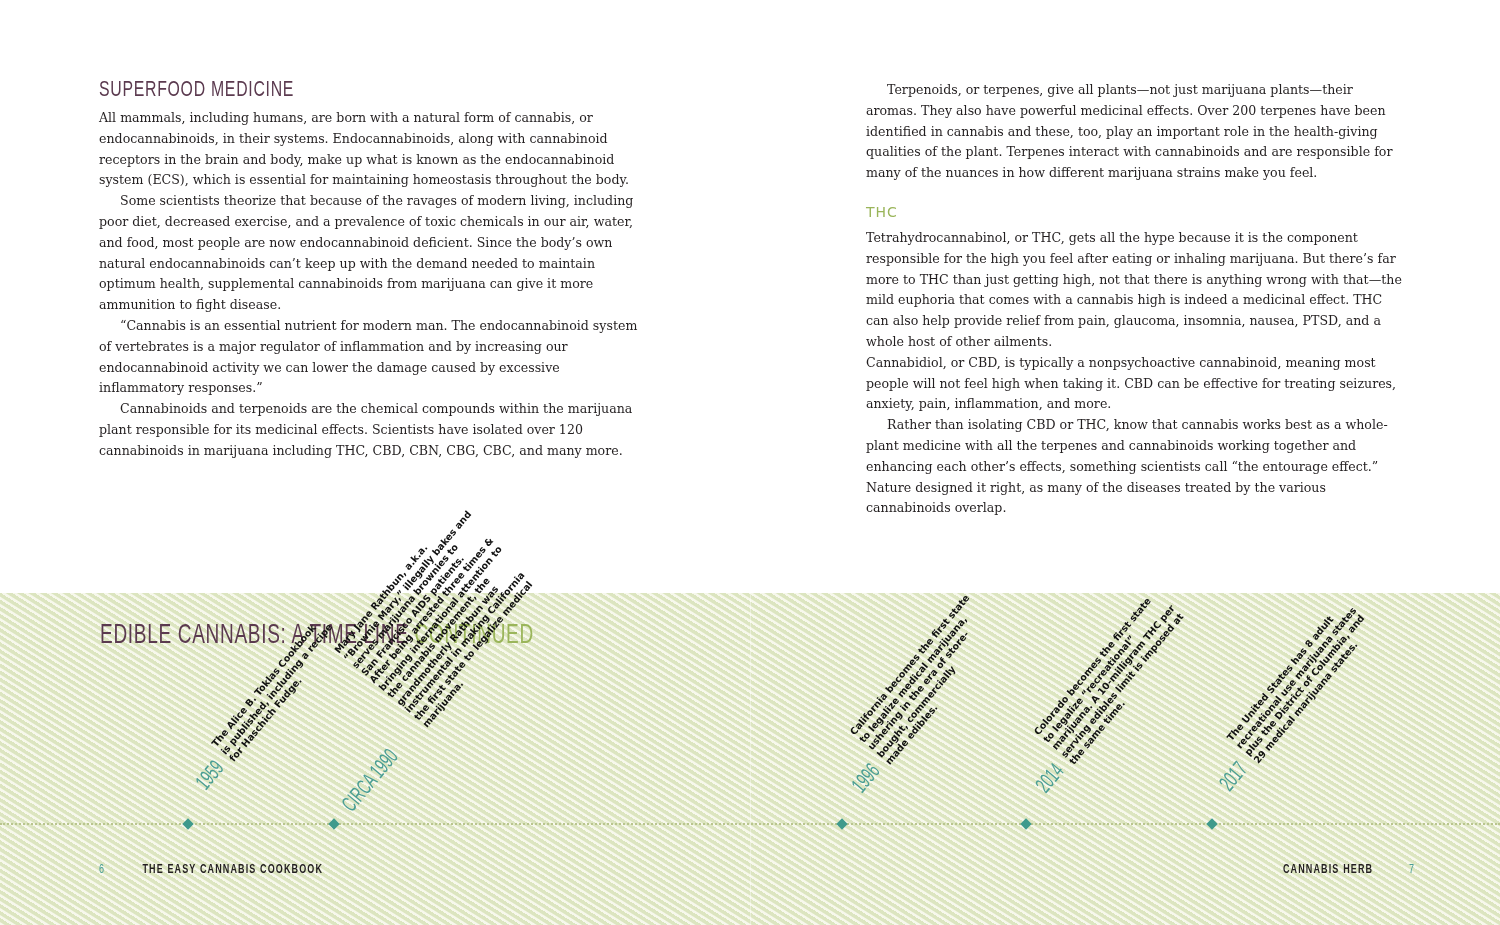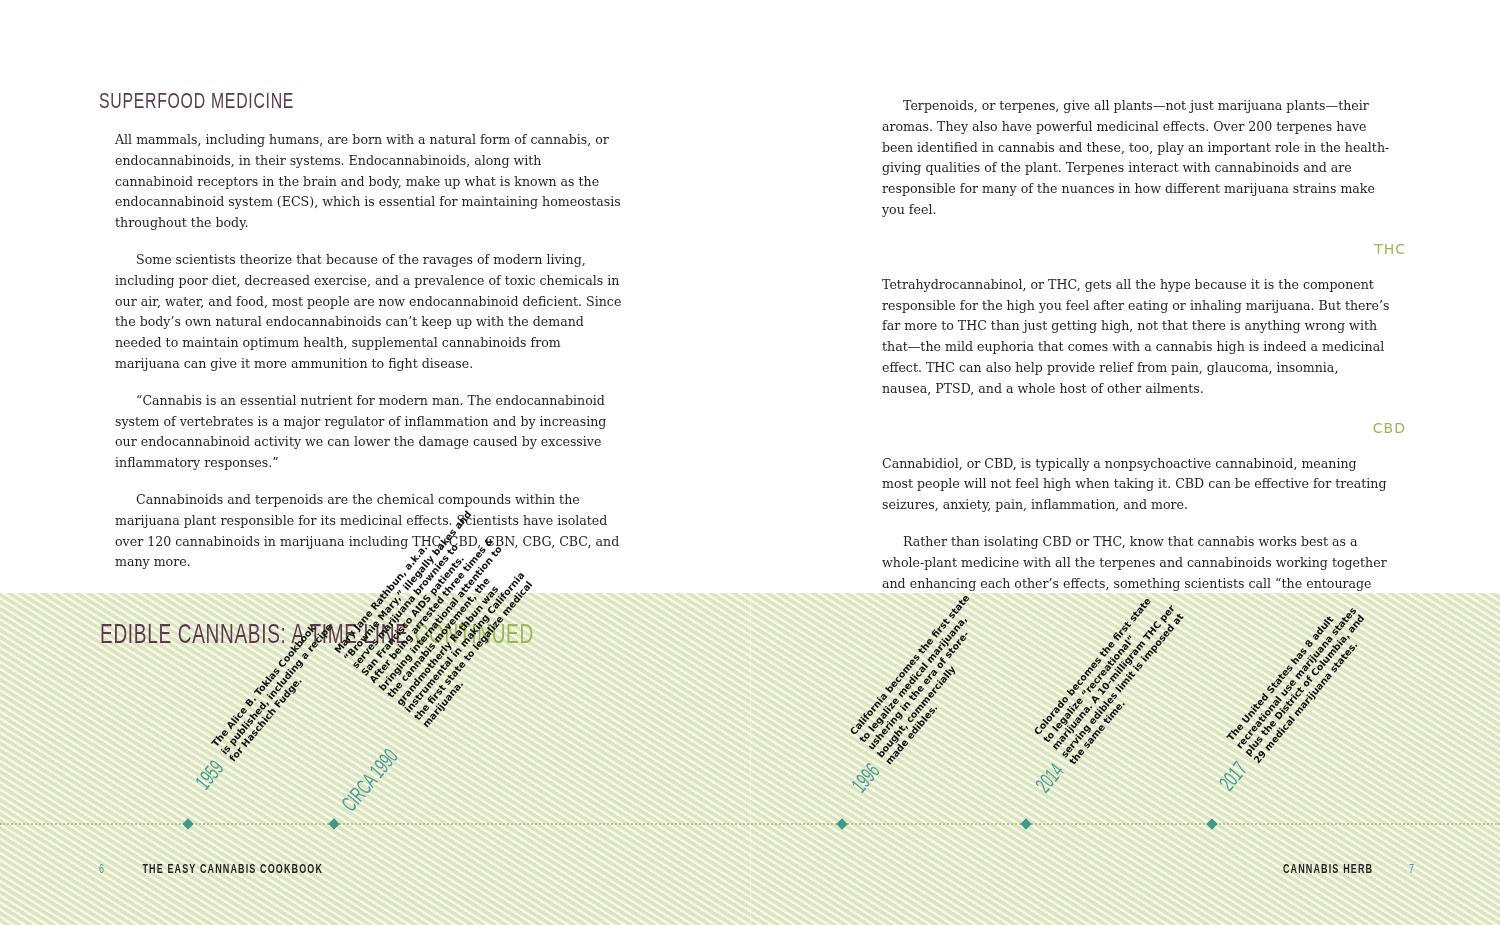--- a/index.html
+++ b/index.html
@@ -2,33 +2,33 @@
 <html><head>
 <meta charset="utf-8">
 <style>
   html, body { margin: 0; padding: 0; }
   body {
     width: 1500px; height: 925px; position: relative; overflow: hidden;
     background: #ffffff; color: #231f20;
     font-family: "DejaVu Serif", serif;
   }
   .page-text { position: absolute; font-size: 12.6px; line-height: 20.8px; }
-  .left-col { left: 99px; top: 88px; width: 540px; }
+  .left-col { left: 99px; top: 76px; width: 540px; }
   .right-col { left: 866px; top: 80px; width: 540px; }
   .heading-main {
     font-family: "Liberation Sans Narrow", "Liberation Sans", sans-serif;
     font-size: 22px; letter-spacing: 1px; color: #5b3a4f; font-weight: normal;
     transform: scaleX(0.72); transform-origin: left center;
     margin: 0 0 6px 0; height: 26px; line-height: 26px; white-space: nowrap;
   }
   .subhead {
     font-family: "DejaVu Sans", sans-serif; font-size: 14px; letter-spacing: 1px;
-    color: #9ab55a; margin: 18px 0 6px 0; height: 20px; line-height: 20px; text-align: right;
+    color: #9ab55a; margin: 18px 0 6px 0; height: 20px; line-height: 20px;
   }
-  p { margin: 16px; text-align: left; }
+  p { margin: 0; text-align: left; }
   p.indent { text-indent: 21px; }
   p.quote { text-indent: 21px; }
   .timeline-band {
     position: absolute; left: 0; top: 593px; width: 1500px; height: 332px;
     background-color: #e6ecd0;
     background-image: repeating-linear-gradient(32deg, #f7f8ec 0px, #f7f8ec 2px, #dce5c0 3px, #dce5c0 6px);
   }
   .timeline-title {
     position: absolute; left: 100px; top: 618px;
     font-family: "Liberation Sans", sans-serif; font-size: 28px; letter-spacing: 1px;
@@ -77,21 +77,20 @@
   <p>All mammals, including humans, are born with a natural form of cannabis, or endocannabinoids, in their systems. Endocannabinoids, along with cannabinoid receptors in the brain and body, make up what is known as the endocannabinoid system (ECS), which is essential for maintaining homeostasis throughout the body.</p>
   <p class="indent">Some scientists theorize that because of the ravages of modern living, including poor diet, decreased exercise, and a prevalence of toxic chemicals in our air, water, and food, most people are now endocannabinoid deficient. Since the body’s own natural endocannabinoids can’t keep up with the demand needed to maintain optimum health, supplemental cannabinoids from marijuana can give it more ammunition to fight disease.</p>
   <p class="quote">“Cannabis is an essential nutrient for modern man. The endocannabinoid system of vertebrates is a major regulator of inflammation and by increasing our endocannabinoid activity we can lower the damage caused by excessive inflammatory responses.”</p>
   <p class="indent">Cannabinoids and terpenoids are the chemical compounds within the marijuana plant responsible for its medicinal effects. Scientists have isolated over 120 cannabinoids in marijuana including THC, CBD, CBN, CBG, CBC, and many more.</p>
 </div>
 
 <div class="page-text right-col">
   <p class="indent">Terpenoids, or terpenes, give all plants—not just marijuana plants—their aromas. They also have powerful medicinal effects. Over 200 terpenes have been identified in cannabis and these, too, play an important role in the health-giving qualities of the plant. Terpenes interact with cannabinoids and are responsible for many of the nuances in how different marijuana strains make you feel.</p>
   <div class="subhead">THC</div>
   <p>Tetrahydrocannabinol, or THC, gets all the hype because it is the component responsible for the high you feel after eating or inhaling marijuana. But there’s far more to THC than just getting high, not that there is anything wrong with that—the mild euphoria that comes with a cannabis high is indeed a medicinal effect. THC can also help provide relief from pain, glaucoma, insomnia, nausea, PTSD, and a whole host of other ailments.</p>
-  <div class="subhead">CBD</div>
   <p>Cannabidiol, or CBD, is typically a nonpsychoactive cannabinoid, meaning most people will not feel high when taking it. CBD can be effective for treating seizures, anxiety, pain, inflammation, and more.</p>
   <p class="indent">Rather than isolating CBD or THC, know that cannabis works best as a whole-plant medicine with all the terpenes and cannabinoids working together and enhancing each other’s effects, something scientists call “the entourage effect.” Nature designed it right, as many of the diseases treated by the various cannabinoids overlap.</p>
 </div>
 
 <div class="timeline-band"></div>
 <div class="gutter"></div>
 
 <div class="timeline-title">
   <span>EDIBLE CANNABIS: A TIME LINE</span>
   <span class="cont">CONTINUED</span>

